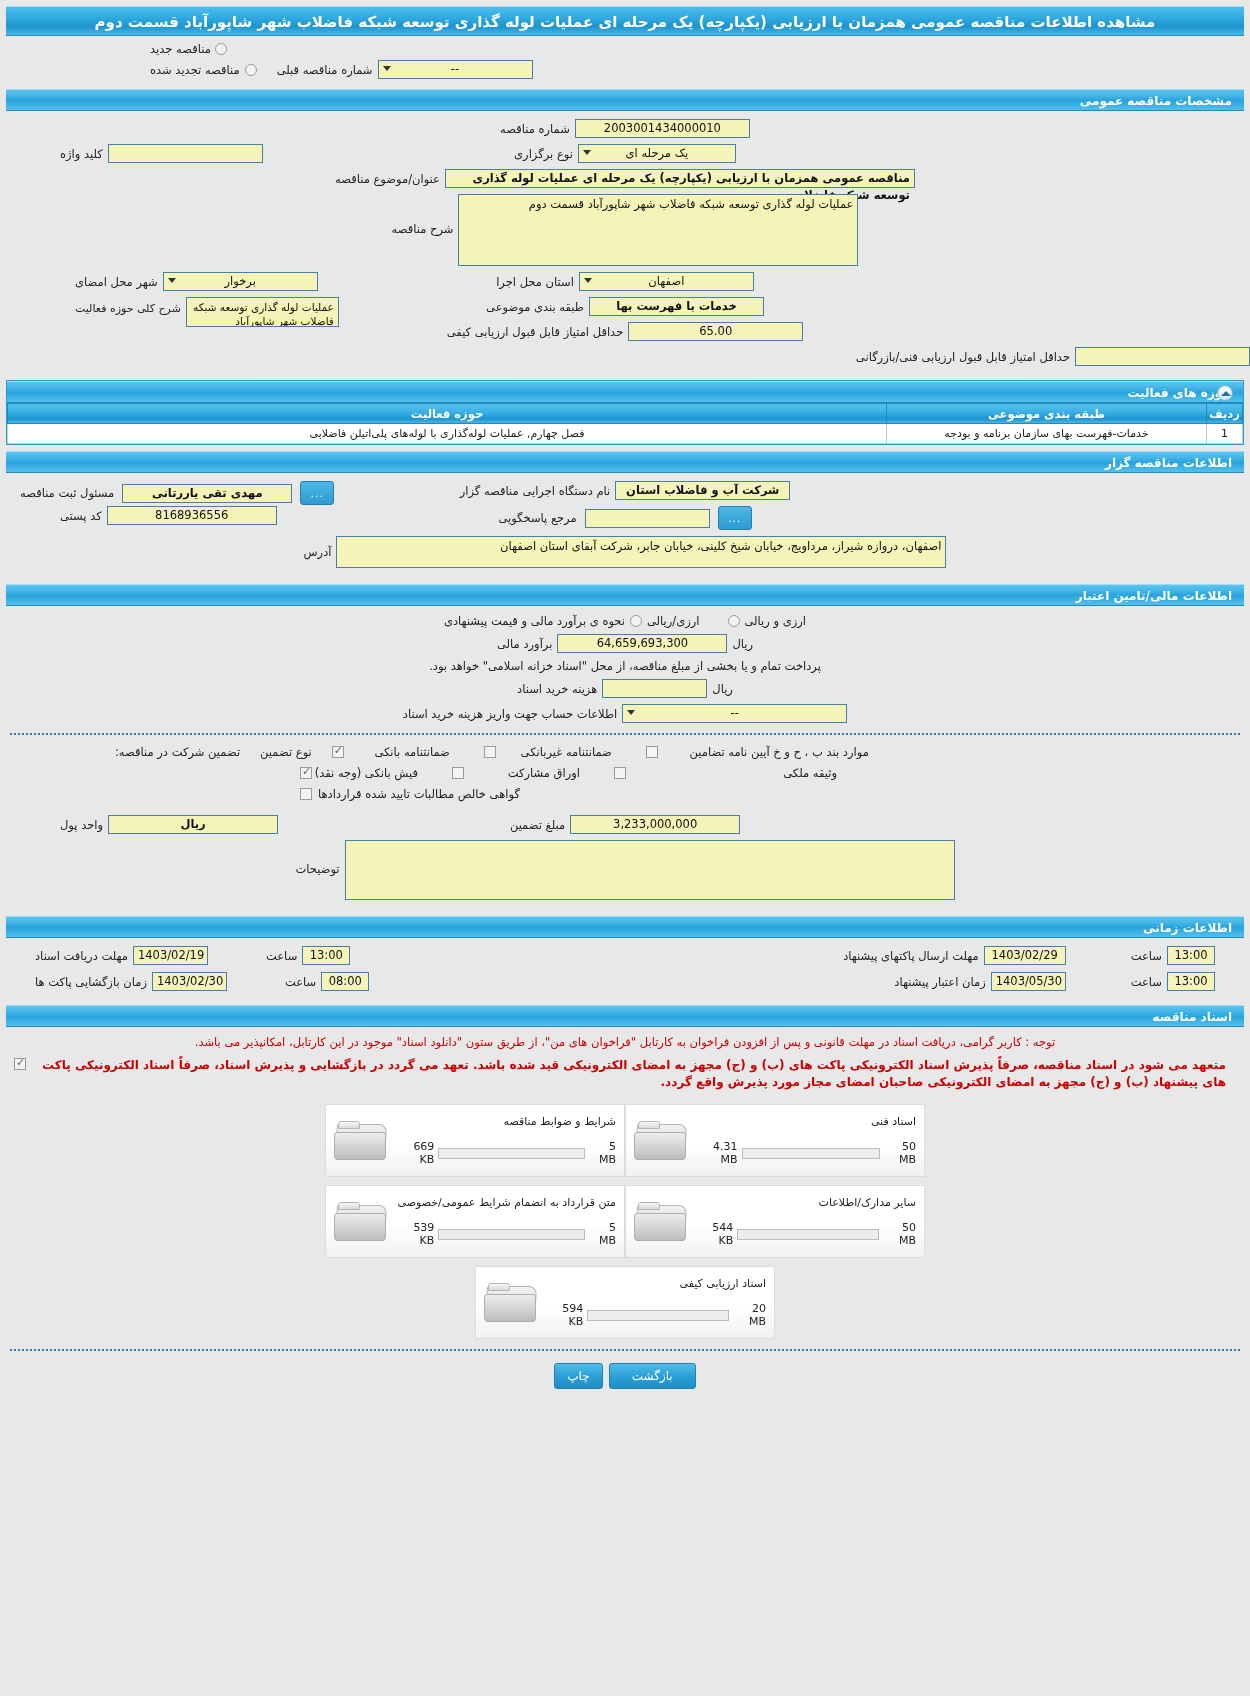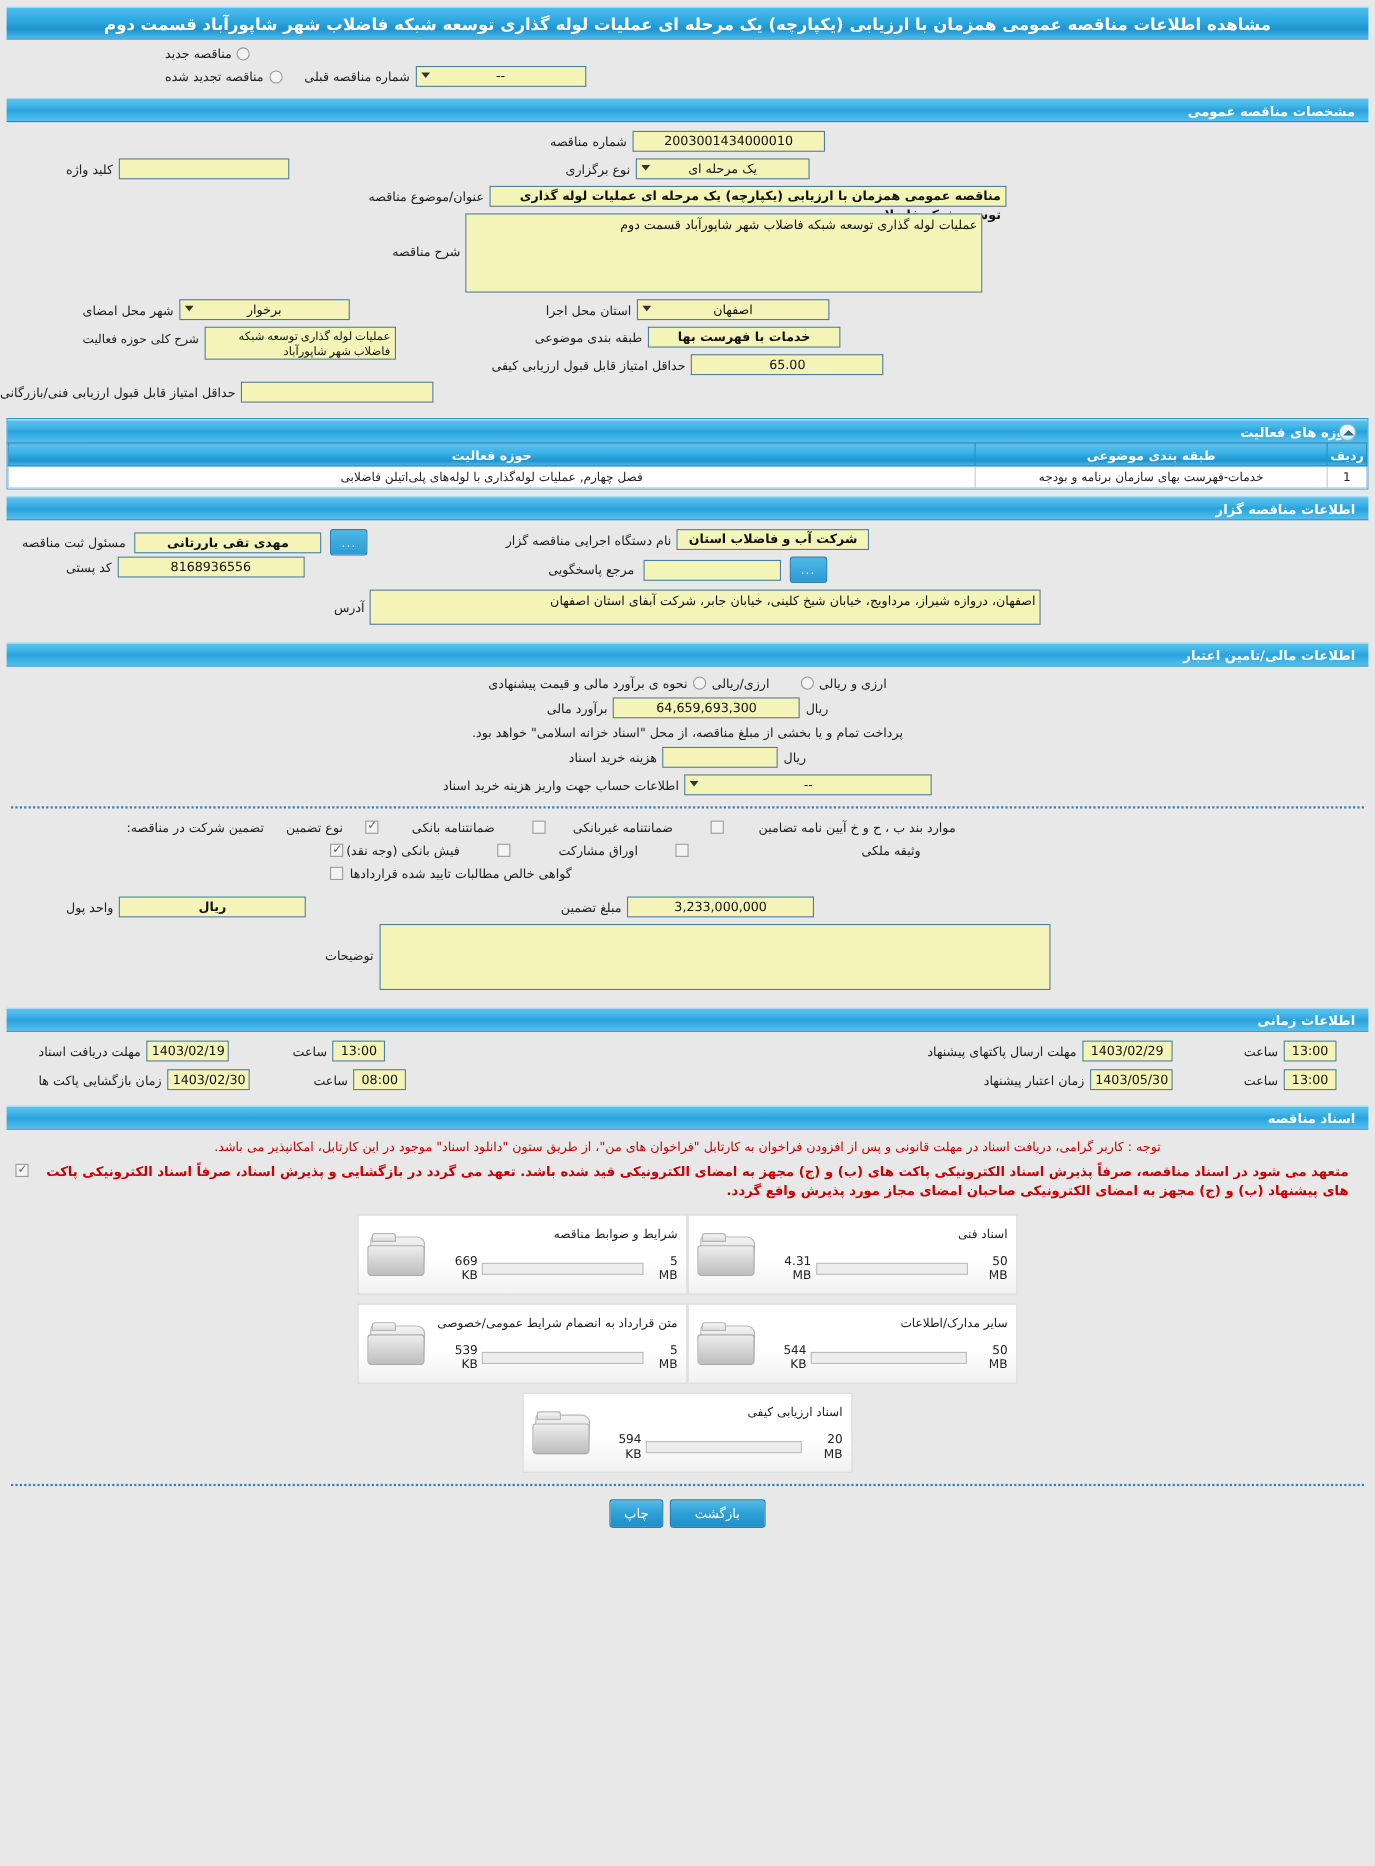--- a/index.html
+++ b/index.html
@@ -309,21 +309,21 @@
 
     <div class="row" style="justify-content:center;">
       <div class="fld">
         <div class="inp bold" style="width:470px;">مناقصه عمومی همزمان با ارزیابی (یکپارچه) یک مرحله ای عملیات لوله گذاری توسعه شبکه فاضلاب</div>
         <span class="lbl">عنوان/موضوع مناقصه</span>
       </div>
     </div>
 
     <div class="row" style="justify-content:center; align-items:flex-start;">
       <div class="fld" style="align-items:flex-start;">
-        <div class="ta" style="width:470px; height:72px;">عملیات لوله گذاری توسعه شبکه فاضلاب شهر شاپورآباد قسمت دوم</div>
+        <div class="ta" style="width:400px; height:72px;">عملیات لوله گذاری توسعه شبکه فاضلاب شهر شاپورآباد قسمت دوم</div>
         <span class="lbl" style="margin-top:28px;">شرح مناقصه</span>
       </div>
     </div>
 
     <div class="row" style="justify-content:center; position:relative;">
       <div class="fld">
         <div class="sel" style="width:175px;">
           <span class="arrow"></span>
           <span>اصفهان</span>
         </div>
@@ -337,33 +337,33 @@
         <span class="lbl">شهر محل امضای</span>
       </div>
     </div>
 
     <div class="row" style="justify-content:center; position:relative; align-items:flex-start;">
       <div class="fld">
         <div class="inp bold center" style="width:175px;">خدمات با فهرست بها</div>
         <span class="lbl">طبقه بندی موضوعی</span>
       </div>
       <div class="fld" style="position:absolute; left:75px; align-items:flex-start;">
-        <div class="ta" style="width:174px; height:30px; font-size:10.5px;font-family:Liberation Serif, serif;">عملیات لوله گذاری توسعه شبکه فاضلاب شهر شاپورآباد</div>
+        <div class="ta" style="width:153px; height:30px; font-size:10.5px;">عملیات لوله گذاری توسعه شبکه فاضلاب شهر شاپورآباد</div>
         <span class="lbl sm" style="margin-top:5px;">شرح کلی حوزه فعالیت</span>
       </div>
     </div>
 
     <div class="row" style="justify-content:center;">
       <div class="fld">
         <div class="inp num" style="width:175px;">65.00</div>
         <span class="lbl">حداقل امتیاز قابل قبول ارزیابی کیفی</span>
       </div>
     </div>
 
-    <div class="row" style="justify-content:flex-end;">
+    <div class="row" style="justify-content:flex-start;">
       <div class="fld">
         <div class="inp num" style="width:175px;"></div>
         <span class="lbl">حداقل امتیاز قابل قبول ارزیابی فنی/بازرگانی</span>
       </div>
     </div>
   </div>
 
   <div style="margin:4px 6px 0 6px; border:1px solid #2b9bd4;">
     <div class="bar" style="margin:0;">
       <span class="collapse-btn"></span>

